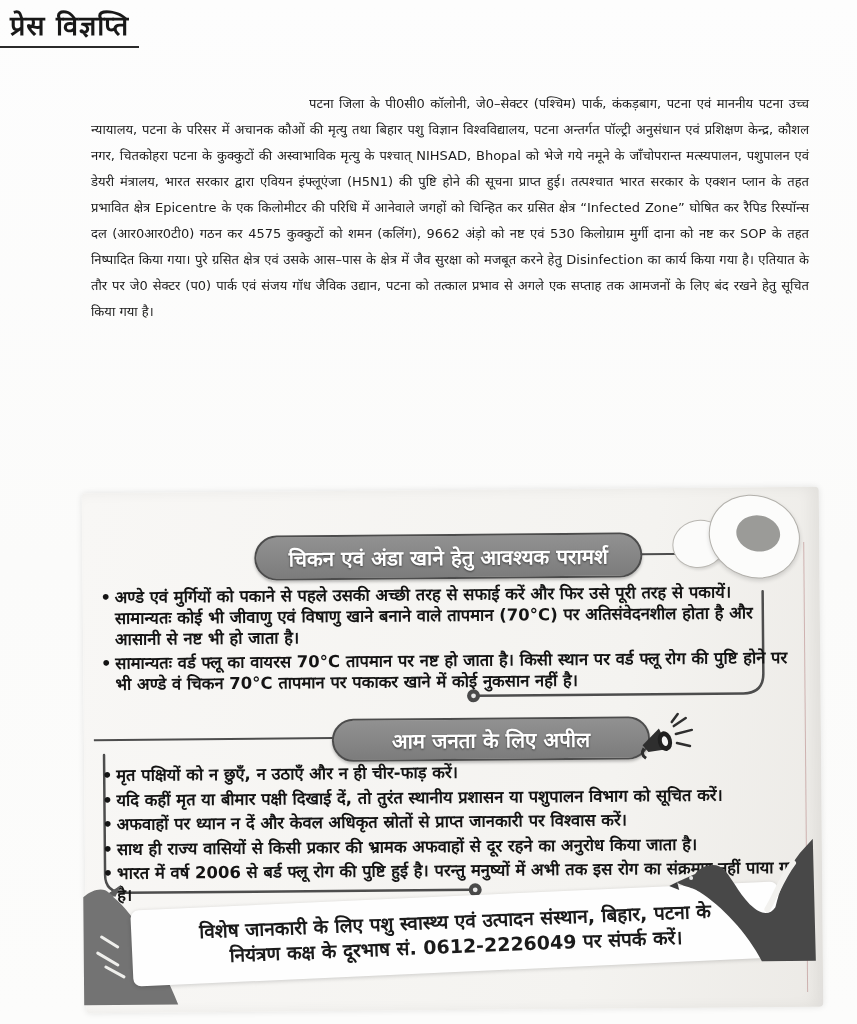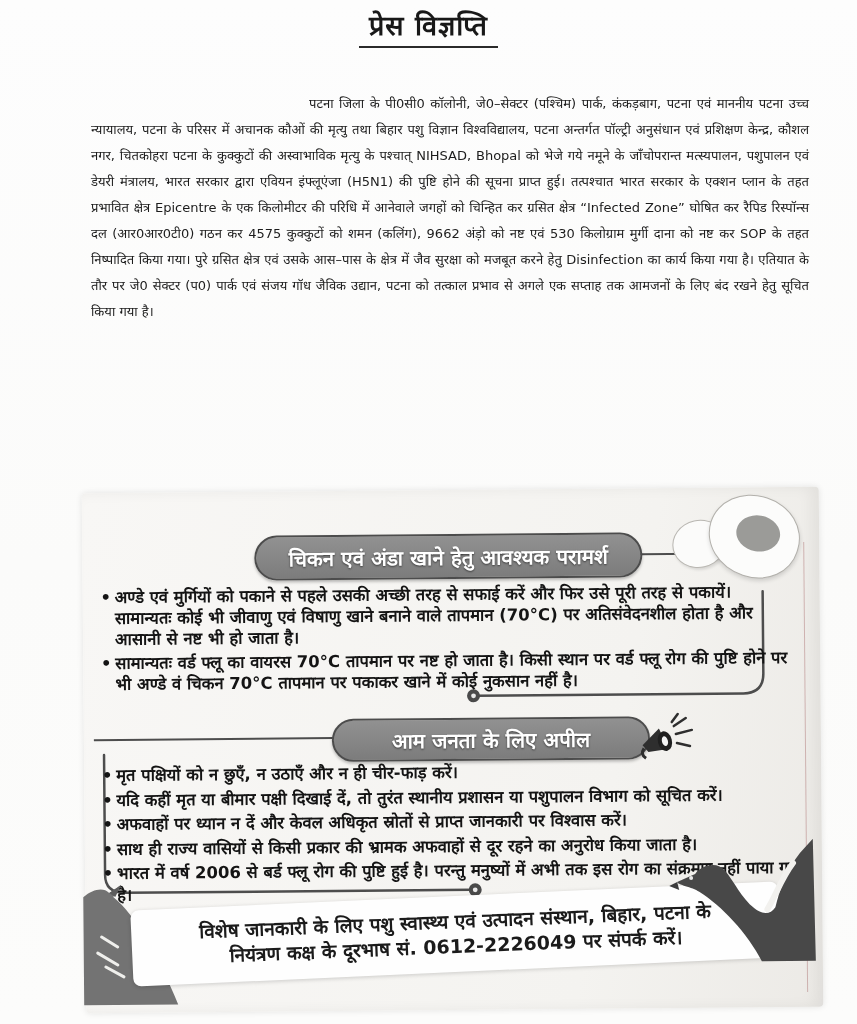--- a/index.html
+++ b/index.html
@@ -3,21 +3,21 @@
 <meta charset="utf-8">
 <style>
   html,body{margin:0;padding:0;background:#ffffff;}
   .page{
     position:relative; width:857px; height:1024px; overflow:hidden;
     background:linear-gradient(180deg,#fdfdfd 0%,#fbfbfa 55%,#fcfcfb 100%);
     font-family:"DejaVu Sans","Liberation Sans",sans-serif;
     color:#1d1d1d;
   }
   
-  .title-wrap{position:absolute;top:6px;left:0;width:100%;text-align:center;}
+  .title-wrap{position:absolute;top:6px;left:0;width:100%;}
   .title{
     display:inline-block;font-size:27px;font-weight:700;color:#181818;
     border-bottom:2.5px solid #2a2a2a;padding:0 10px 3px 10px;letter-spacing:1px;
   }
   .body-text{
     position:absolute;left:91px;top:78px;width:718px;
     font-size:13px;line-height:26px;text-align:justify;text-indent:218px;
     color:#1c1c1c;
   }
   

